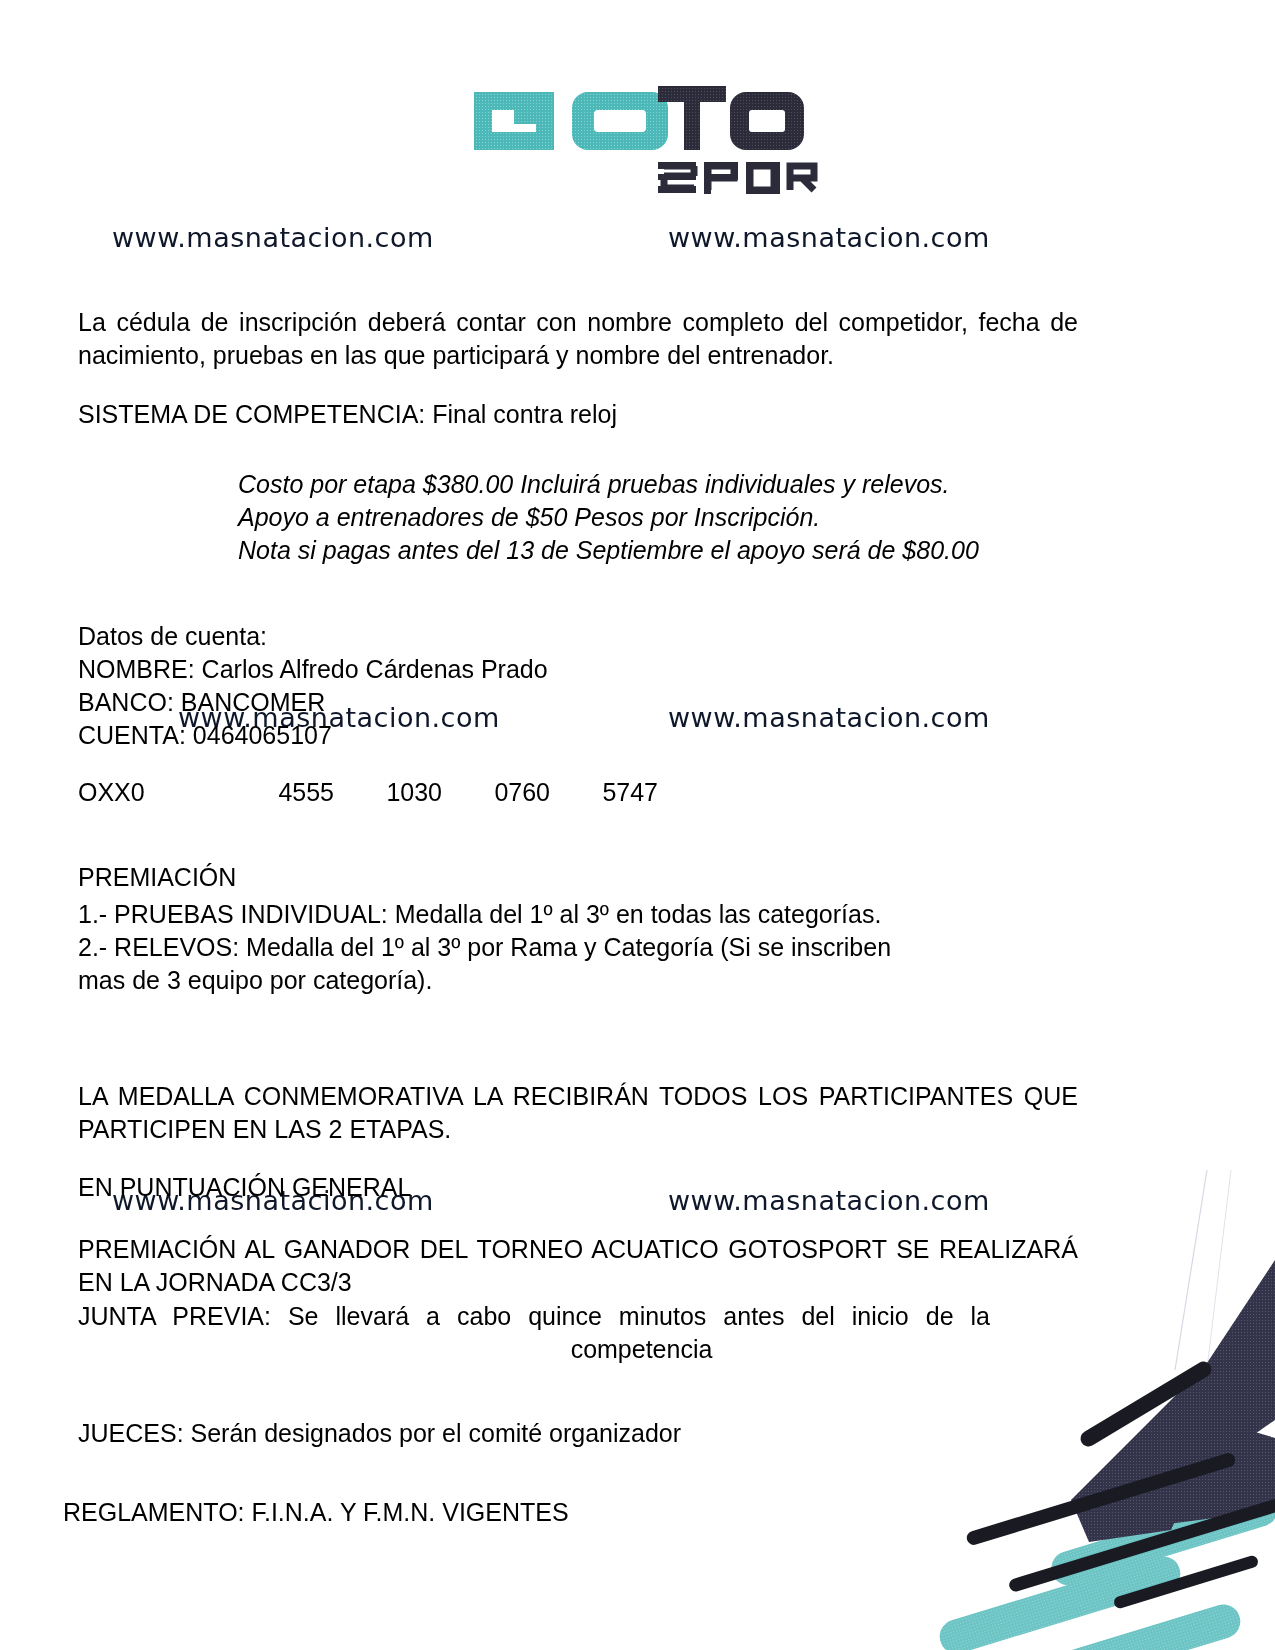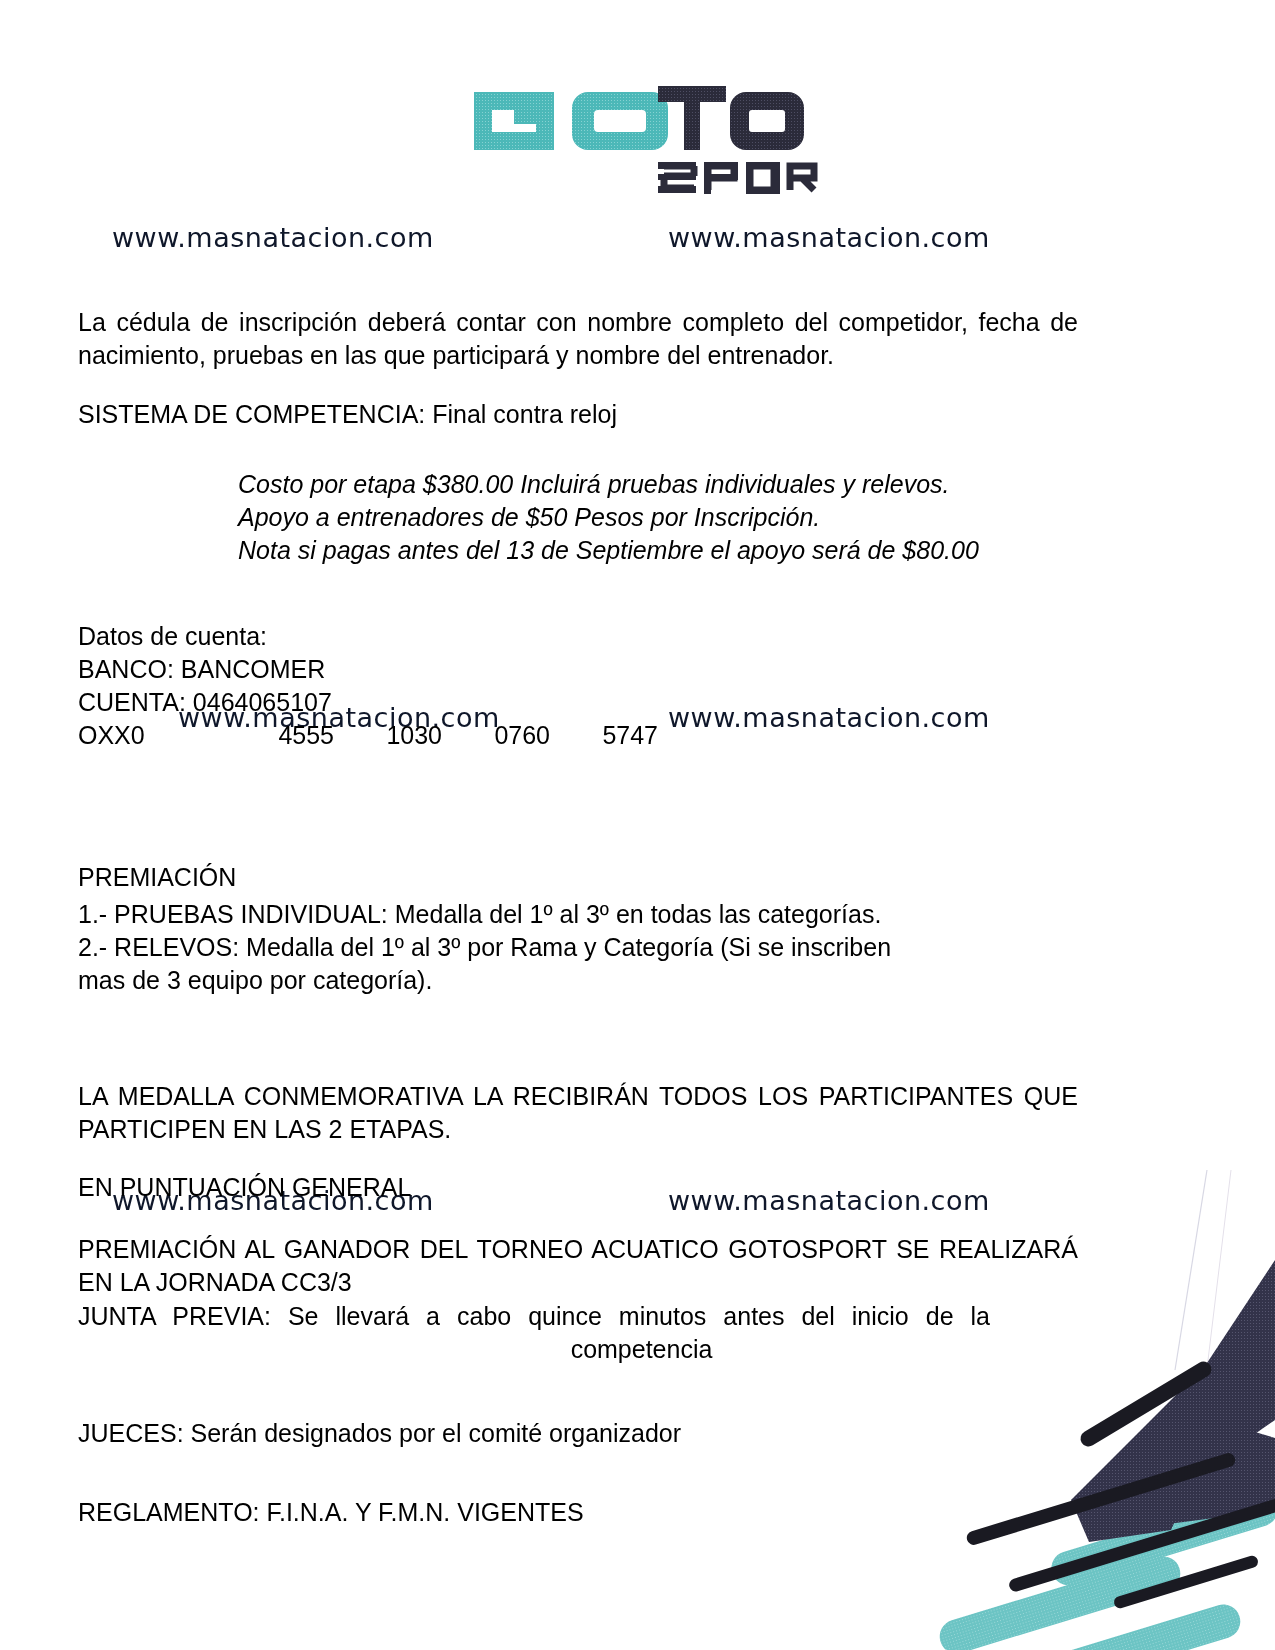--- a/index.html
+++ b/index.html
@@ -86,33 +86,33 @@
   .p-sistema   { left: 78px;  top: 373px;  width: 1000px; }
   .p-costo     { left: 238px; top: 468px;  width: 750px; font-style: italic; }
   .p-datos     { left: 78px;  top: 620px;  width: 1000px; }
   .p-premiacion{ left: 78px;  top: 836px;  width: 500px; }
   .p-premios   { left: 78px;  top: 898px;  width: 1000px; }
   .p-medalla   { left: 78px;  top: 1055px; width: 1000px; }
   .p-puntuacion{ left: 78px;  top: 1146px; width: 600px; }
   .p-ganador   { left: 78px;  top: 1208px; width: 1000px; }
   .p-junta     { left: 78px;  top: 1300px; width: 912px; }
   .p-jueces    { left: 78px;  top: 1392px; width: 712px; }
-  .p-reglamento{ left: 78px;  top: 1454px; width: 700px; margin-top: 42px; }
+  .p-reglamento{ left: 63px;  top: 1454px; width: 700px; margin-top: 42px; }
 
   .sub-line { display: block; }
   .competencia-line {
     display: block;
     text-align: center;
     padding-left: 215px;
   }
 
   
   .oxxo-row { display: block; }
   .oxxo-row span.cell { display: inline-block; }
-  .oxxo-lbl  { width: 148px; }
+  .oxxo-lbl  { width: 148px; margin-top: 24px; }
   .oxxo-grp  { width: 108px; text-align: right; }
 </style>
 </head>
 <body>
 
 <div class="page">
 
   <div class="watermark wm-1">www.masnatacion.com</div>
   <div class="watermark wm-2">www.masnatacion.com</div>
   <div class="watermark wm-3">www.masnatacion.com</div>
@@ -210,20 +210,21 @@
     <p class="para p-sistema">SISTEMA DE COMPETENCIA: Final contra reloj</p>
 
     <div class="para p-costo">
       <span class="sub-line nowrap">Costo por etapa $380.00 Incluirá pruebas individuales y relevos.</span>
       <span class="sub-line nowrap">Apoyo a entrenadores de $50 Pesos por Inscripción.</span>
       <span class="sub-line just">Nota si pagas antes del 13 de Septiembre el apoyo será de $80.00</span>
     </div>
 
     <div class="para p-datos">
       <span class="sub-line">Datos de cuenta:</span>
+      <span class="sub-line">NOMBRE: Carlos Alfredo Cárdenas Prado</span>
       <span class="sub-line">BANCO: BANCOMER</span>
       <span class="sub-line">CUENTA: 0464065107</span>
       <span class="oxxo-row">
         <span class="cell oxxo-lbl">OXX0</span><span class="cell oxxo-grp">4555</span><span class="cell oxxo-grp">1030</span><span class="cell oxxo-grp">0760</span><span class="cell oxxo-grp">5747</span>
       </span>
     </div>
 
     <p class="para p-premiacion">PREMIACIÓN</p>
 
     <div class="para p-premios">

